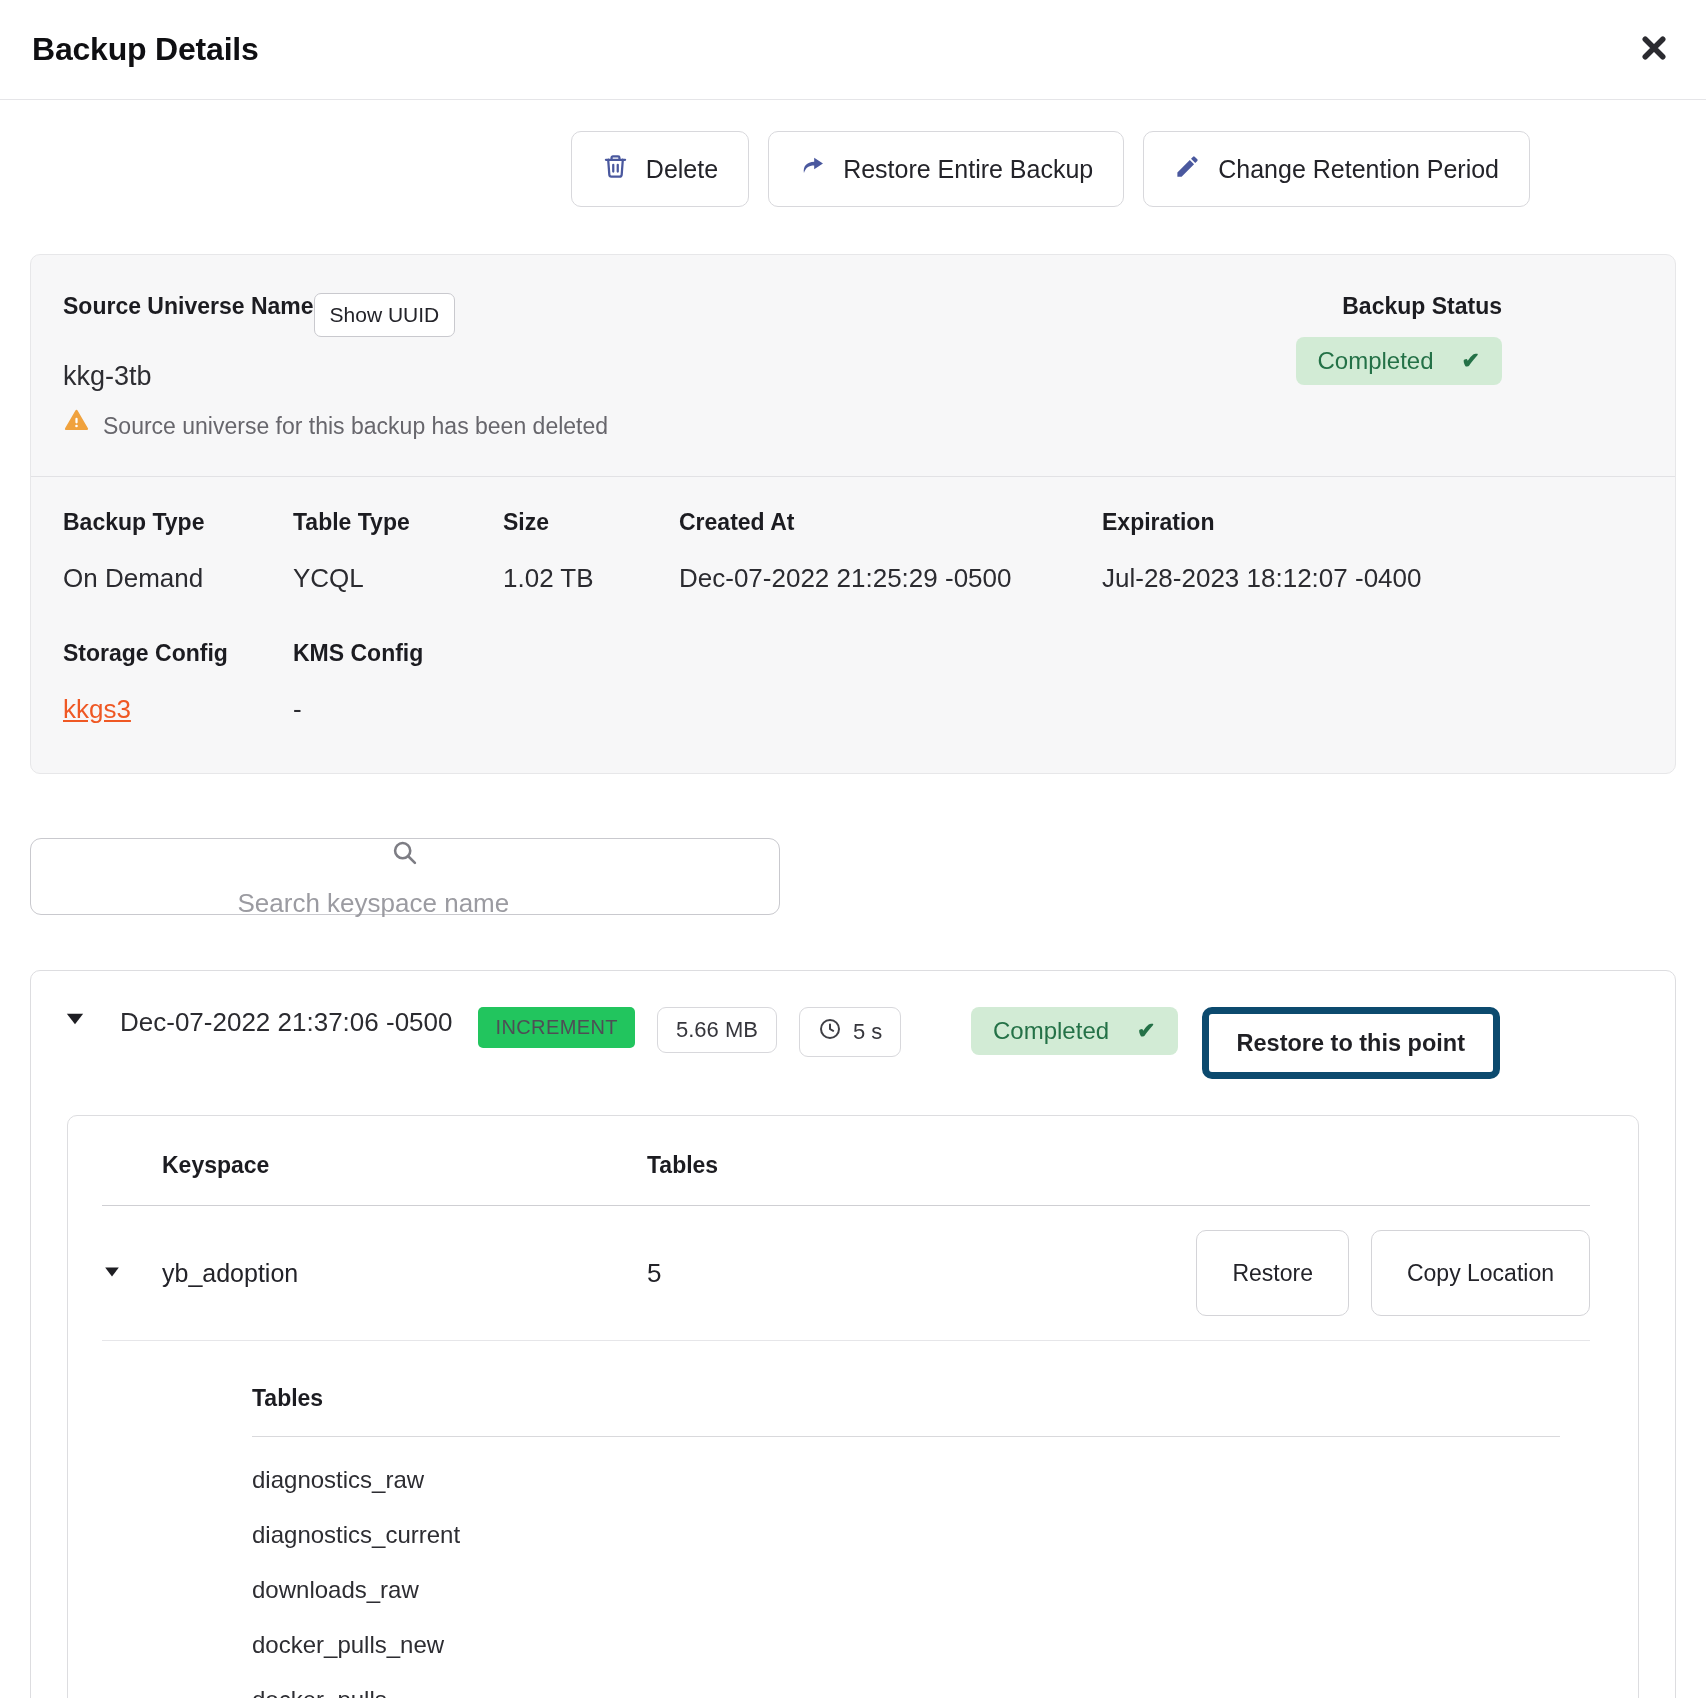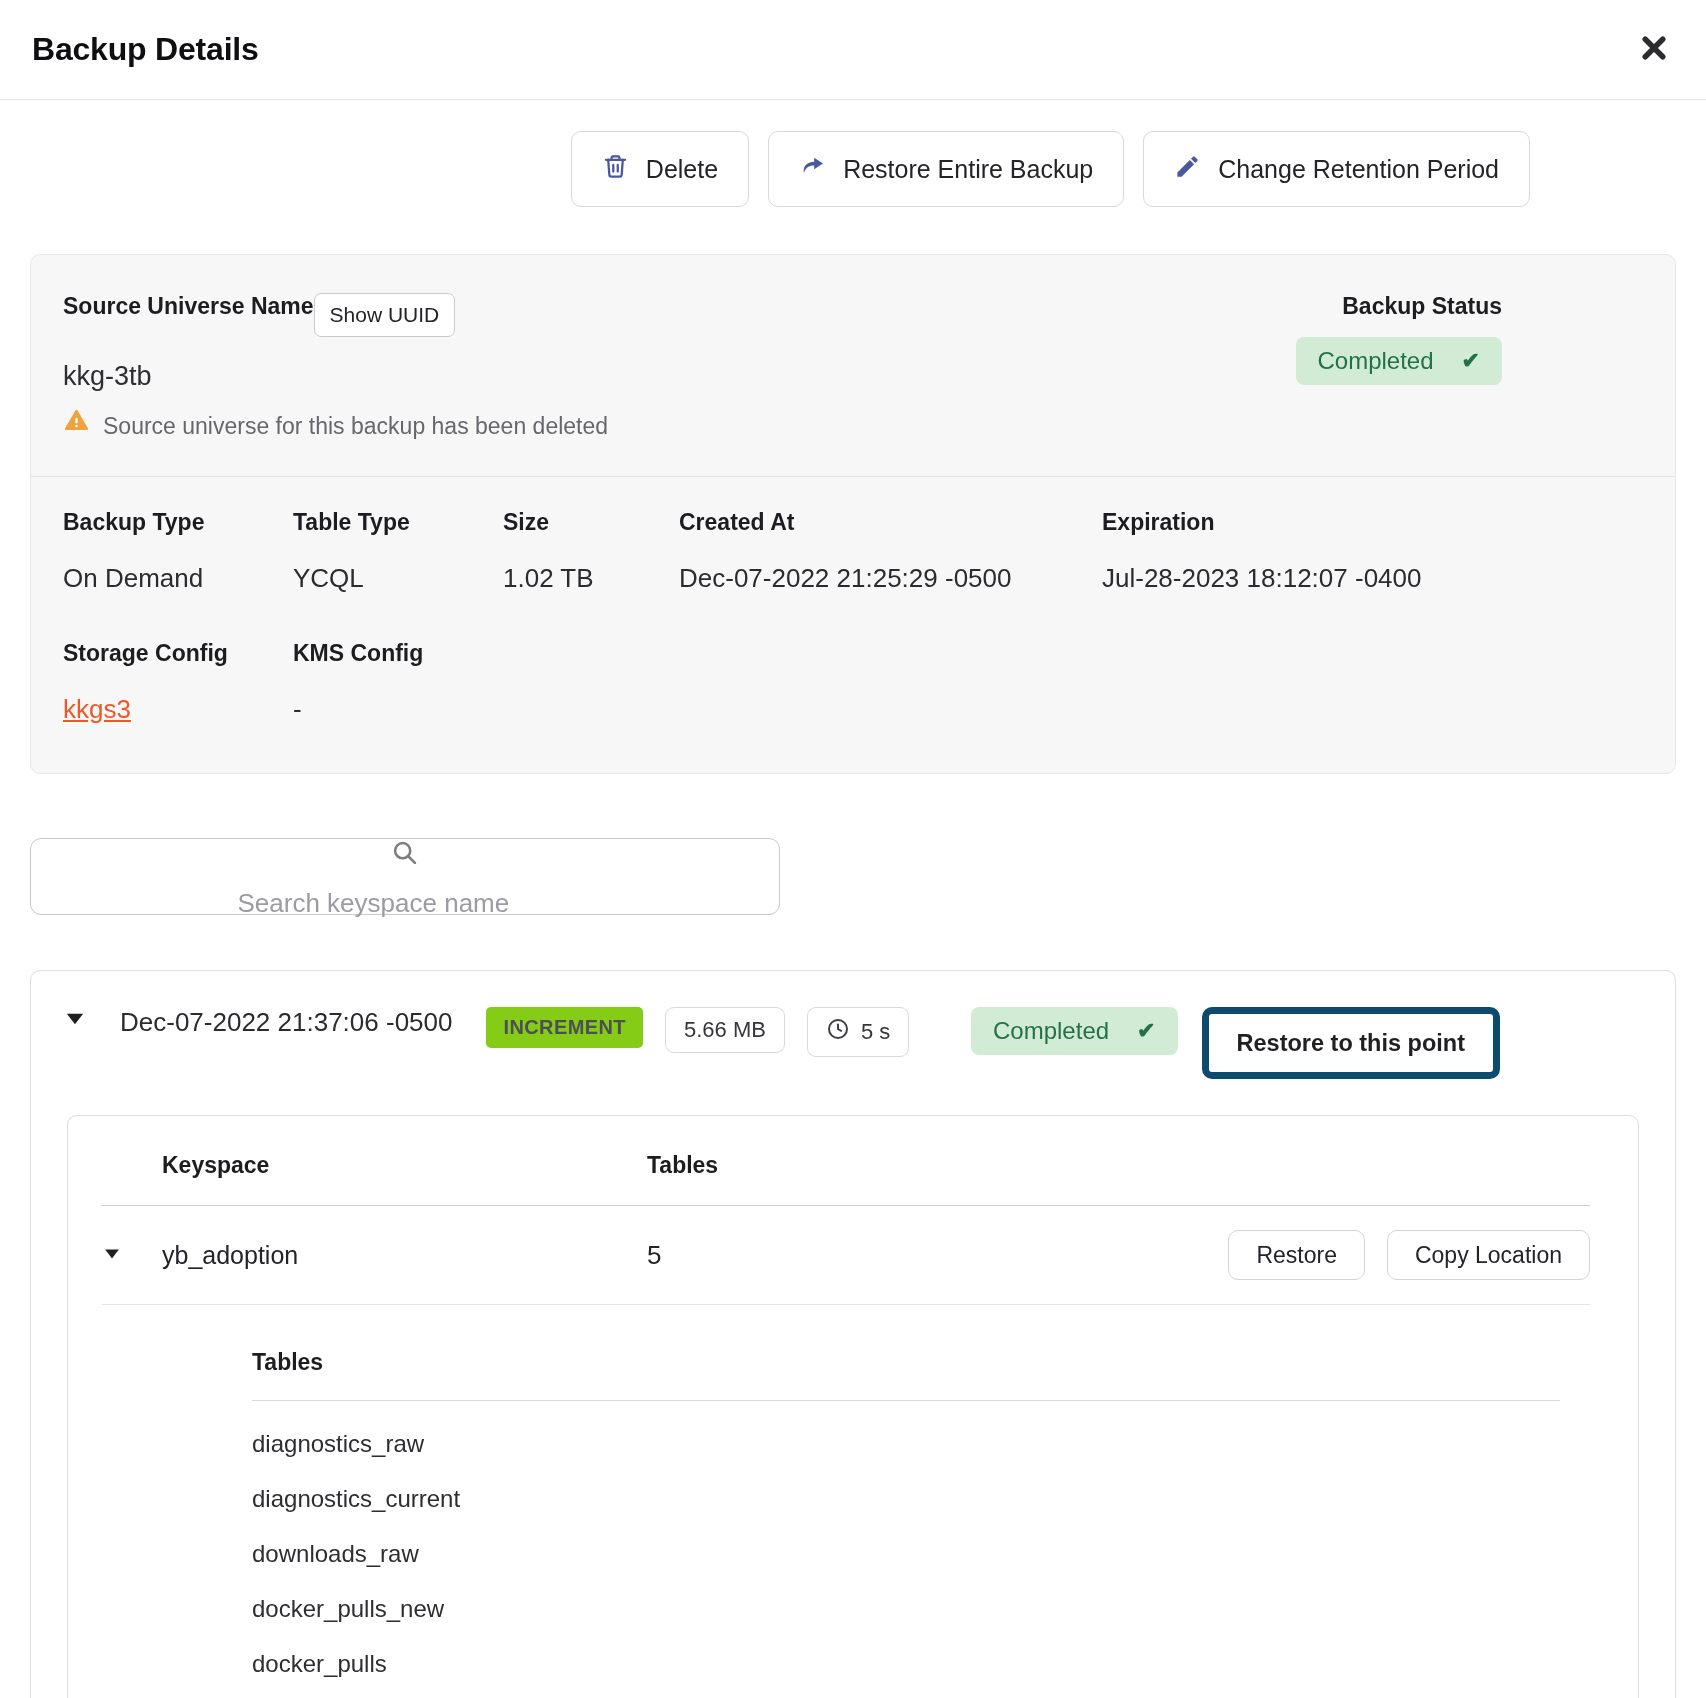--- a/index.html
+++ b/index.html
@@ -52,21 +52,21 @@
   .search-input { border:none; outline:none; font-size:26px; flex:1; color:#2d2d32;
     background:transparent; font-family:inherit; }
   .search-input::placeholder { color:#9b9ba1; }
 
   
   .backup-card { margin-top:55px; border:1px solid #dddde0; border-radius:10px; padding-bottom:90px; }
   .card-header { display:flex; align-items:flex-start; padding:36px 0 30px 32px; }
   .caret-btn { border:none; background:transparent; cursor:pointer; padding:0; display:flex; }
   .caret-btn svg { width:24px; height:24px; }
   .inc-date { font-size:26px; color:#2b2b30; margin-left:33px; }
-  .chip-increment { margin-left:34px; background:#84cc16; color:#4e4e55; font-size:20px; font-weight:700;
+  .chip-increment { margin-left:26px; background:#22c55e; color:#4e4e55; font-size:20px; font-weight:400;
     letter-spacing:0.4px; padding:9px 17px; border-radius:5px; }
   .chip-outline { margin-left:22px; border:1px solid #d8d8dc; border-radius:9px; padding:9px 18px;
     font-size:22px; color:#36363c; display:inline-flex; align-items:center; gap:11px; background:#fff; }
   .chip-outline svg { width:24px; height:24px; color:#3f3f45; }
   .hdr-spacer { flex:1; }
   .badge-success.inline { margin-top:0; }
   .restore-point-btn { margin-left:24px; margin-right:175px; height:72px; padding:0 28px;
     border:7px solid #0c4a6e; border-radius:10px; background:#fff; font-size:23.5px; font-weight:700;
     color:#1f1f24; font-family:inherit; cursor:pointer; }
 
@@ -75,21 +75,21 @@
     padding:36px 48px 160px 34px; }
   .kc-grid { display:flex; align-items:center; }
   .c-tri { width:60px; display:flex; }
   .c-ks { width:485px; }
   .kc-divider { margin-top:26px; border-top:1.5px solid #cfcfd3; }
   .kc-row { display:flex; align-items:center; padding:24px 0; }
   .kc-row .caret-btn svg { width:20px; height:20px; }
   .ks-name { font-size:25px; color:#232329; }
   .ks-count { font-size:26px; color:#232329; flex:1; }
   .row-actions { display:flex; gap:22px; }
-  .btn-sm { height:50px; padding:0 27px; font-size:23px; color:#232329; background:#fff;
+  .btn-sm { height:86px; padding:0 35px; font-size:23px; color:#232329; background:#fff;
     border:1px solid #d4d4d8; border-radius:10px; font-family:inherit; cursor:pointer; }
   .kc-row-divider { border-top:1px solid #e6e6e9; }
 
   .tables-sub { margin:44px 30px 0 150px; }
   .tables-sub-divider { margin-top:24px; border-top:1px solid #d9d9dc; }
   .table-item { font-size:24px; color:#2d2d32; margin-top:31px; line-height:24px; }
   .table-item + .table-item { margin-top:31px; }
 </style>
 </head>
 <body>

